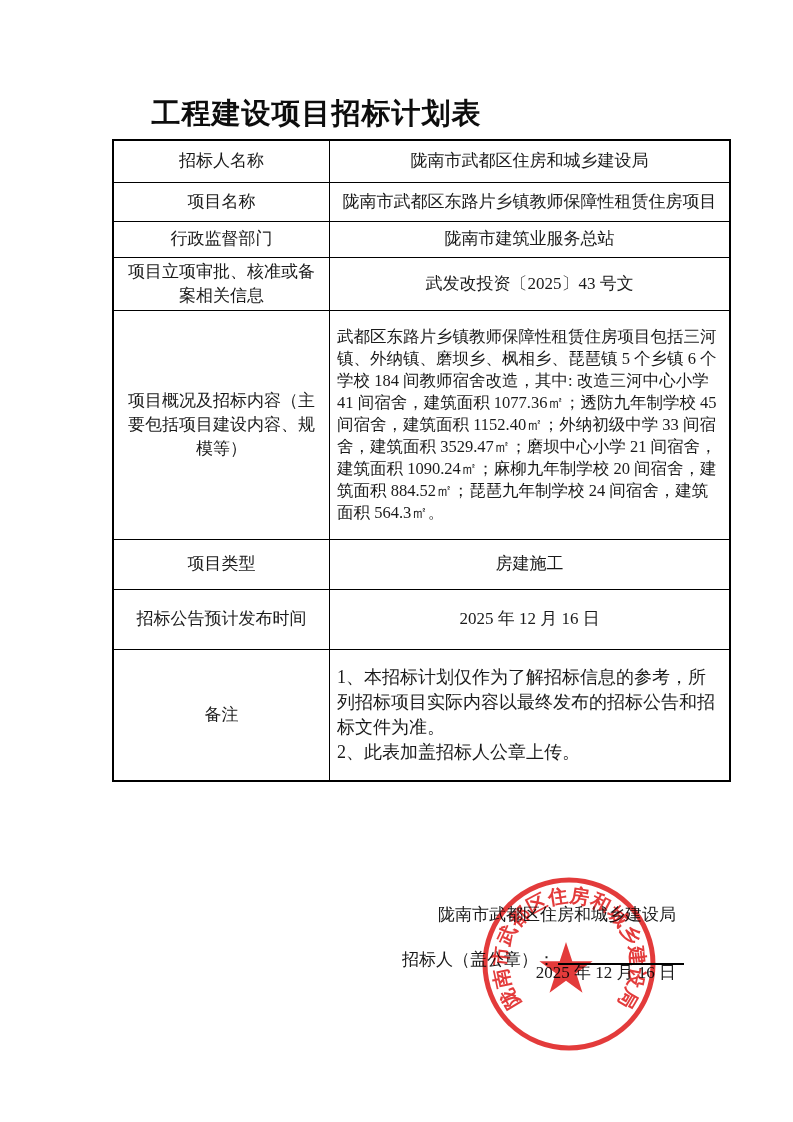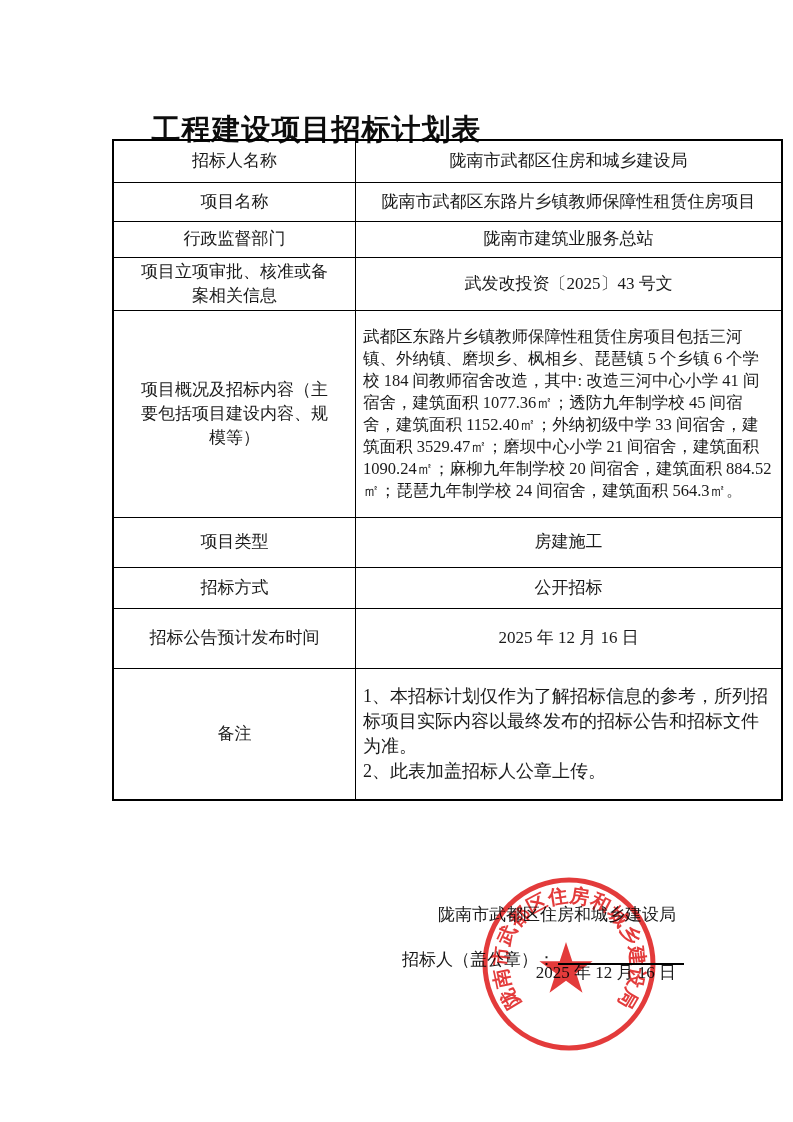--- a/index.html
+++ b/index.html
@@ -5,32 +5,32 @@
   html,body{margin:0;padding:0;}
   body{
     width:793px;height:1122px;background:#ffffff;position:relative;
     font-family:"Liberation Serif","DejaVu Serif",serif;
     color:#151515;overflow:hidden;
   }
   .doc-title{
     position:absolute;top:94px;left:0;width:633px;
     text-align:center;font-size:29px;font-weight:bold;
     font-family:"Liberation Sans","DejaVu Sans",sans-serif;
-    letter-spacing:1px;color:#0d0d0d;margin-top:16px;
+    letter-spacing:1px;color:#0d0d0d;
   }
   table.tender{
     position:absolute;left:112px;top:139px;width:570px;
     border-collapse:collapse;table-layout:fixed;
     border:2px solid #000;
   }
   table.tender td{
     border:1px solid #000;
     font-size:17px;line-height:24px;
     text-align:center;vertical-align:middle;
-    padding:2px 24px;color:#1a1a1a;
+    padding:2px 11px;color:#1a1a1a;
   }
   td.lbl{width:193px;padding:2px 4px;}
   td.val{width:377px;}
   td.val.left{
     text-align:left;padding:15px 7px;
   }
   td.val.detail{font-size:16.5px;line-height:22px;}
   td.val.remark{white-space:pre-line;line-height:25px;font-size:18px;}
   .footer-line{
     position:absolute;font-size:17px;color:#1a1a1a;line-height:22px;
@@ -75,24 +75,20 @@
       <td class="val">武发改投资〔2025〕43 号文</td>
     </tr>
     <tr style="height:189px">
       <td class="lbl">项目概况及招标内容（主要包括项目建设内容、规模等）</td>
       <td class="val left detail">武都区东路片乡镇教师保障性租赁住房项目包括三河镇、外纳镇、磨坝乡、枫相乡、琵琶镇 5 个乡镇 6 个学校 184 间教师宿舍改造，其中: 改造三河中心小学 41 间宿舍，建筑面积 1077.36㎡；透防九年制学校 45 间宿舍，建筑面积 1152.40㎡；外纳初级中学 33 间宿舍，建筑面积 3529.47㎡；磨坝中心小学 21 间宿舍，建筑面积 1090.24㎡；麻柳九年制学校 20 间宿舍，建筑面积 884.52㎡；琵琶九年制学校 24 间宿舍，建筑面积 564.3㎡。</td>
     </tr>
     <tr style="height:50px">
       <td class="lbl">项目类型</td>
       <td class="val">房建施工</td>
     </tr>
-    <tr style="height:41px">
-      <td class="lbl">招标方式</td>
-      <td class="val">公开招标</td>
-    </tr>
     <tr style="height:60px">
       <td class="lbl">招标公告预计发布时间</td>
       <td class="val">2025 年 12 月 16 日</td>
     </tr>
     <tr style="height:103px">
       <td class="lbl">备注</td>
       <td class="val left remark">1、本招标计划仅作为了解招标信息的参考，所列招标项目实际内容以最终发布的招标公告和招标文件为准。
 2、此表加盖招标人公章上传。</td>
     </tr>
   </tbody>

